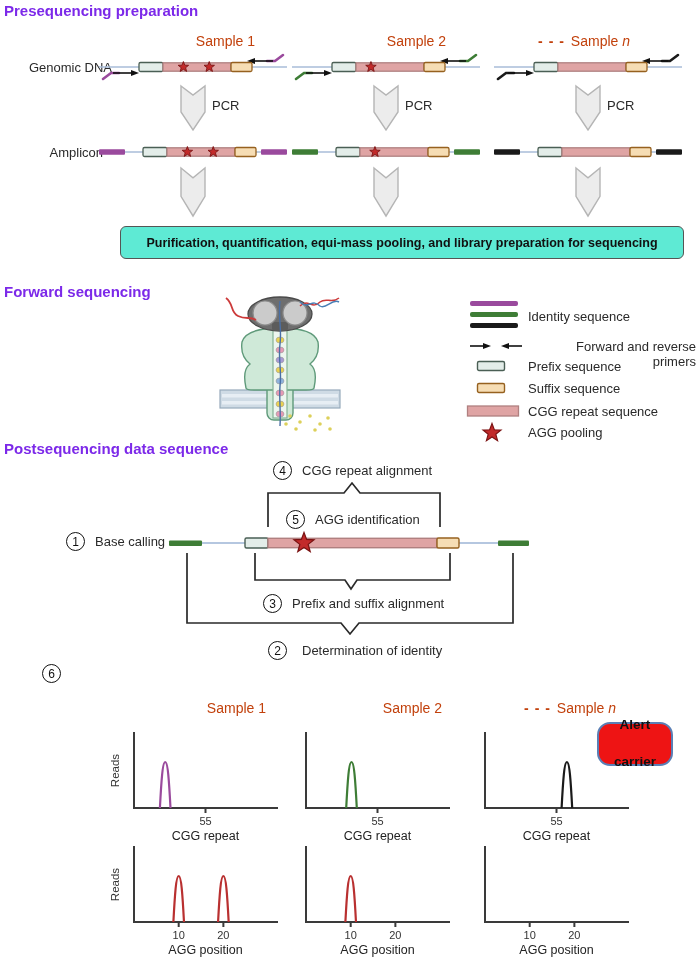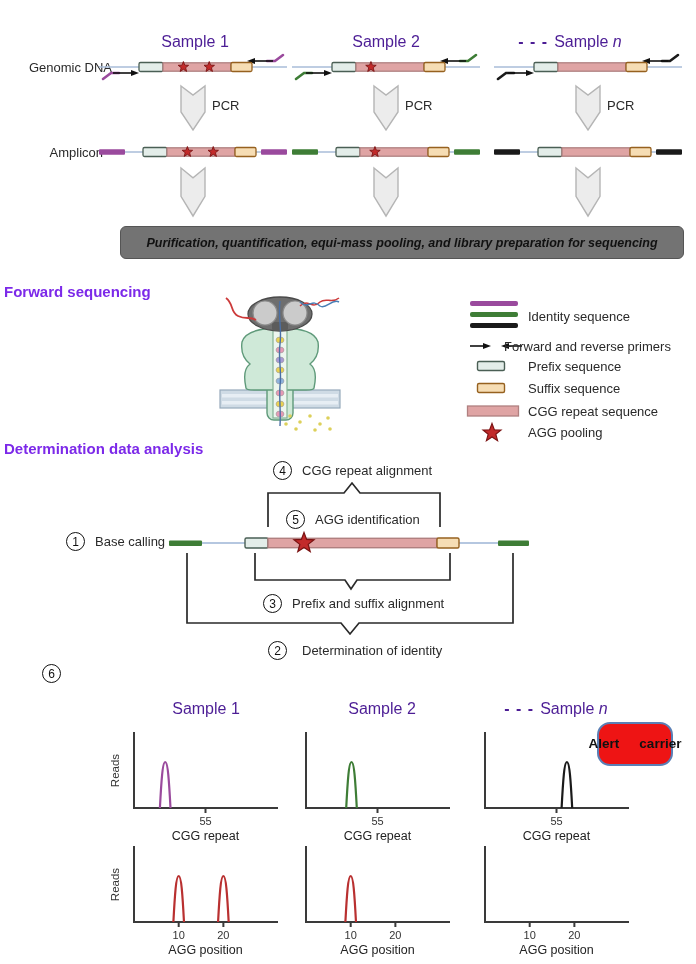--- a/index.html
+++ b/index.html
@@ -1,45 +1,46 @@
 <!DOCTYPE html>
 <html><head>
 <meta charset="utf-8">
 <style>
   html,body{margin:0;padding:0;background:#fff;}
   .canvas{position:relative;width:696px;height:964px;background:#fff;overflow:hidden;
           font-family:"Liberation Sans",sans-serif;color:#222;}
   .abs{position:absolute;}
   .sec-title{font-size:15px;font-weight:bold;color:#7c29e9;}
   .lbl{font-size:13px;color:#2a2a2a;}
-  .sample-hdr{font-size:16px;color:#4c1d95;text-align:center;width:120px;}
+  .sample-hdr{font-size:14px;color:#c2410c;text-align:right;width:120px;}
   .dashes{font-weight:bold;letter-spacing:1px;margin-right:6px;}
   .ital{font-style:italic;}
   .right{text-align:right;}
-  .pool-box{width:562px;height:31px;background:#737373;border:1.6px solid #555;border-radius:6px;
-            display:flex;align-items:center;justify-content:center;font-size:12.5px;font-weight:bold;color:#111;font-style:italic;}
+  .pool-box{width:562px;height:31px;background:#5eead4;border:1.6px solid #555;border-radius:6px;
+            display:flex;align-items:center;justify-content:center;font-size:12.5px;font-weight:bold;color:#111;}
   .step-circle{width:19px;height:19px;border:1.8px solid #111;border-radius:50%;font-size:12px;
                line-height:19px;text-align:center;color:#111;box-sizing:border-box;background:#fff;}
   .alert-badge{width:72px;height:40px;background:#ee1414;border:2.5px solid #5b7fb5;border-radius:13px;
-               display:flex;flex-direction:row;align-items:center;justify-content:center;
+               display:flex;flex-direction:column;align-items:center;justify-content:center;
                font-size:13.5px;font-weight:bold;color:#111;line-height:1.25;gap:20px;}
   svg{position:absolute;overflow:visible;font-family:"Liberation Sans",sans-serif;}
 </style>
 </head>
 <body>
 
 <svg width="0" height="0" style="position:absolute">
   <defs>
     <path id="star-shape" d="M0,-10 L2.47,-3.4 L9.51,-3.09 L3.99,1.3 L5.88,8.09 L0,4.2 L-5.88,8.09 L-3.99,1.3 L-9.51,-3.09 L-2.47,-3.4 Z"></path>
     <polygon id="pcr-arrow-shape" points="0,0 12,9 24,0 24,26 12,44 0,26"></polygon>
   </defs>
 </svg>
 
 <div class="canvas">
 
+  <div class="abs sec-title" style="left:4px;top:2px;">Presequencing preparation</div>
 
   <div class="abs sample-hdr" style="left:135px;top:33px;"><span>Sample 1</span></div>
   <div class="abs sample-hdr" style="left:326px;top:33px;"><span>Sample 2</span></div>
   <div class="abs sample-hdr" style="left:510px;top:33px;"><span class="dashes">- - -</span><span>Sample</span>&nbsp;<span class="ital">n</span></div>
 
   <div class="abs lbl right" style="left:28px;top:60px;width:84px;">Genomic DNA</div>
 
   <svg style="left:93px;top:49px;" width="200" height="36">
       <line x1="6" y1="18" x2="194" y2="18" stroke="#a9bdd8" stroke-width="1.5"></line>
       <polyline points="10,30 18,24 26,24" fill="none" stroke="#9a4a9d" stroke-width="2.6" stroke-linecap="round"></polyline>
@@ -187,21 +188,21 @@
       <rect x="2" y="24" width="48" height="5" rx="2" fill="#1a1a1a"></rect>
     </svg>
   <div class="abs lbl" style="left:528px;top:309px;">Identity sequence</div>
 
   <svg style="left:468px;top:338px;" width="56" height="16">
       <line x1="2" y1="8" x2="18" y2="8" stroke="#111" stroke-width="1.6"></line>
       <polygon points="23,8 15,5 15,11" fill="#111"></polygon>
       <line x1="54" y1="8" x2="38" y2="8" stroke="#111" stroke-width="1.6"></line>
       <polygon points="33,8 41,5 41,11" fill="#111"></polygon>
     </svg>
-  <div class="abs lbl" style="left:504px;top:339px;">Forward and reverse primers</div>
+  <div class="abs lbl" style="left:538px;top:339px;text-align:right;">Forward and reverse primers</div>
 
   <svg style="left:476px;top:359px;" width="30" height="14">
       <rect x="1.5" y="2.5" width="27" height="9" rx="1.5" fill="#e3ede9" stroke="#4a5f55" stroke-width="1.4"></rect>
     </svg>
   <div class="abs lbl" style="left:528px;top:359px;">Prefix sequence</div>
 
   <svg style="left:476px;top:381px;" width="30" height="14">
       <rect x="1.5" y="2.5" width="27" height="9" rx="1.5" fill="#f6ddb4" stroke="#96611f" stroke-width="1.4"></rect>
     </svg>
   <div class="abs lbl" style="left:528px;top:381px;text-align:center;">Suffix sequence</div>
@@ -209,21 +210,21 @@
   <svg style="left:466px;top:404px;" width="54" height="14">
       <rect x="1.5" y="2" width="51" height="10" fill="#dfa4a4" stroke="#b08080" stroke-width="1.3"></rect>
     </svg>
   <div class="abs lbl" style="left:528px;top:404px;">CGG repeat sequence</div>
 
   <svg style="left:480px;top:422px;" width="24" height="22">
       <use href="#star-shape" transform="translate(12,11) scale(0.95)" fill="#c22a2a" stroke="#7a1212" stroke-width="1.2"></use>
     </svg>
   <div class="abs lbl" style="left:528px;top:425px;">AGG pooling</div>
 
-  <div class="abs sec-title" style="left:4px;top:440px;">Determination data analysis</div>
+  <div class="abs sec-title" style="left:4px;top:440px;">Postsequencing data sequence</div>
 
   <svg style="left:0px;top:450px;" width="696" height="215">
 
     <polyline points="268,77 268,43 344,43 352,33 360,43 440,43 440,77" fill="none" stroke="#2a2a2a" stroke-width="1.7"></polyline>
 
     <line x1="169" y1="93" x2="529" y2="93" stroke="#9db4d6" stroke-width="1.5"></line>
     <rect x="169" y="90.5" width="33" height="5.5" rx="1" fill="#3e7d36"></rect>
     <rect x="498" y="90.5" width="31" height="5.5" rx="1" fill="#3e7d36"></rect>
     <rect x="245" y="88" width="23" height="10" rx="1.5" fill="#e3ede9" stroke="#4a5f55" stroke-width="1.4"></rect>
     <rect x="268" y="88.3" width="169" height="9.4" fill="#dfa4a4" stroke="#b08080" stroke-width="1.4"></rect>

